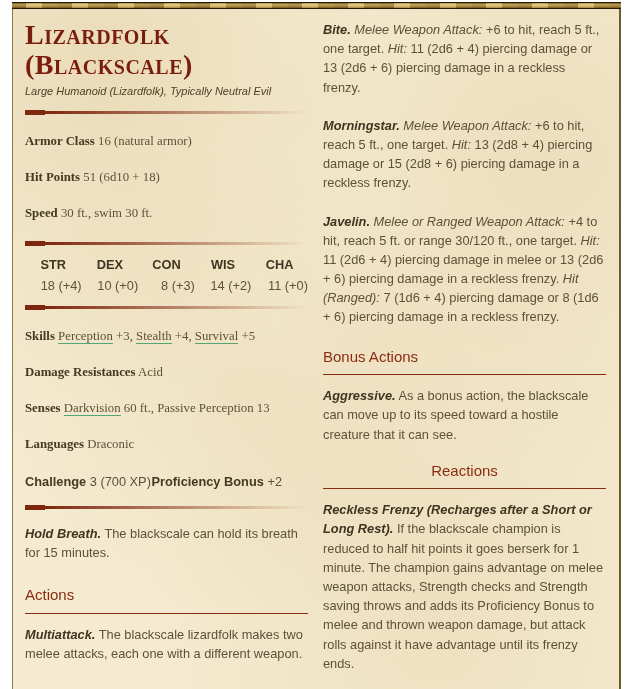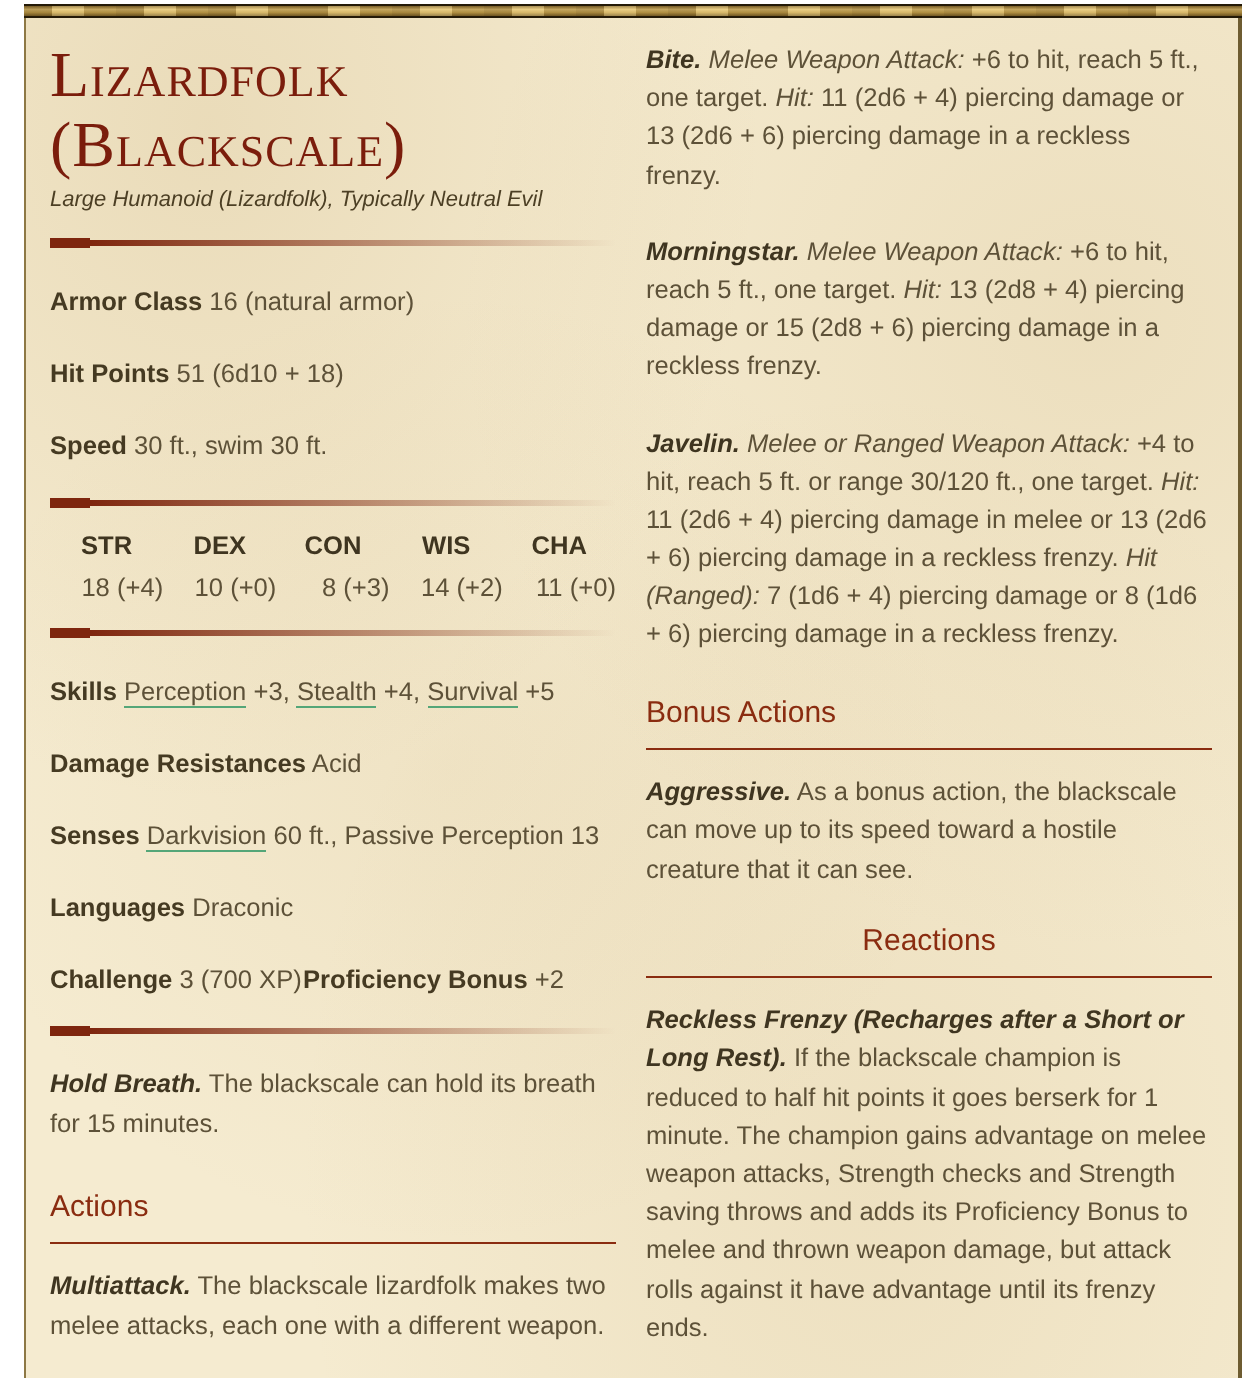--- a/index.html
+++ b/index.html
@@ -33,43 +33,43 @@
   }
   .col { flex: 1; min-width: 0; }
 
   
   .sb-body { font-size: 12.8px; line-height: 1.5; color: #5d5138; }
   b, .label { font-weight: bold; color: #453a22; }
 
   .title {
     font-family: "Liberation Serif", serif;
     font-variant: small-caps;
-    font-weight: normal;
-    font-size: 32px;
+    font-weight: bold;
+    font-size: 28px;
     line-height: 1.08;
     color: #7b1d0c;
     letter-spacing: 0.5px;
   }
   .meta {
     font-style: italic;
     font-size: 11px;
     color: #4c3f24;
     margin-top: 3px;
   }
 
   .tapered-rule { position: relative; height: 5px; margin: 10px 0 9px 0; }
   .tapered-rule::before {
     content: ''; position: absolute; left: 0; top: 0; width: 20px; height: 5px; background: #7e260e;
   }
   .tapered-rule::after {
     content: ''; position: absolute; left: 20px; right: 0; top: 1px; height: 3px;
     background: linear-gradient(to right, #7e260e, rgba(126,38,14,0));
   }
 
-  .prop-line { margin: 17px 0; }
+  .prop-line { margin: 17px 0; font-family: Liberation Serif, serif; }
 
   .abilities { display: flex; text-align: center; margin: 2px 0 2px 0; }
   .ability { flex: 1; }
   .ability .ab-name { font-weight: bold; color: #3f3520; font-size: 12.8px; }
   .ability .ab-val { margin-top: 2px; color: #5d5138; text-align: right; }
 
   .link {
     text-decoration: none;
     border-bottom: 1px solid #54a678;
     color: #5d5138;

